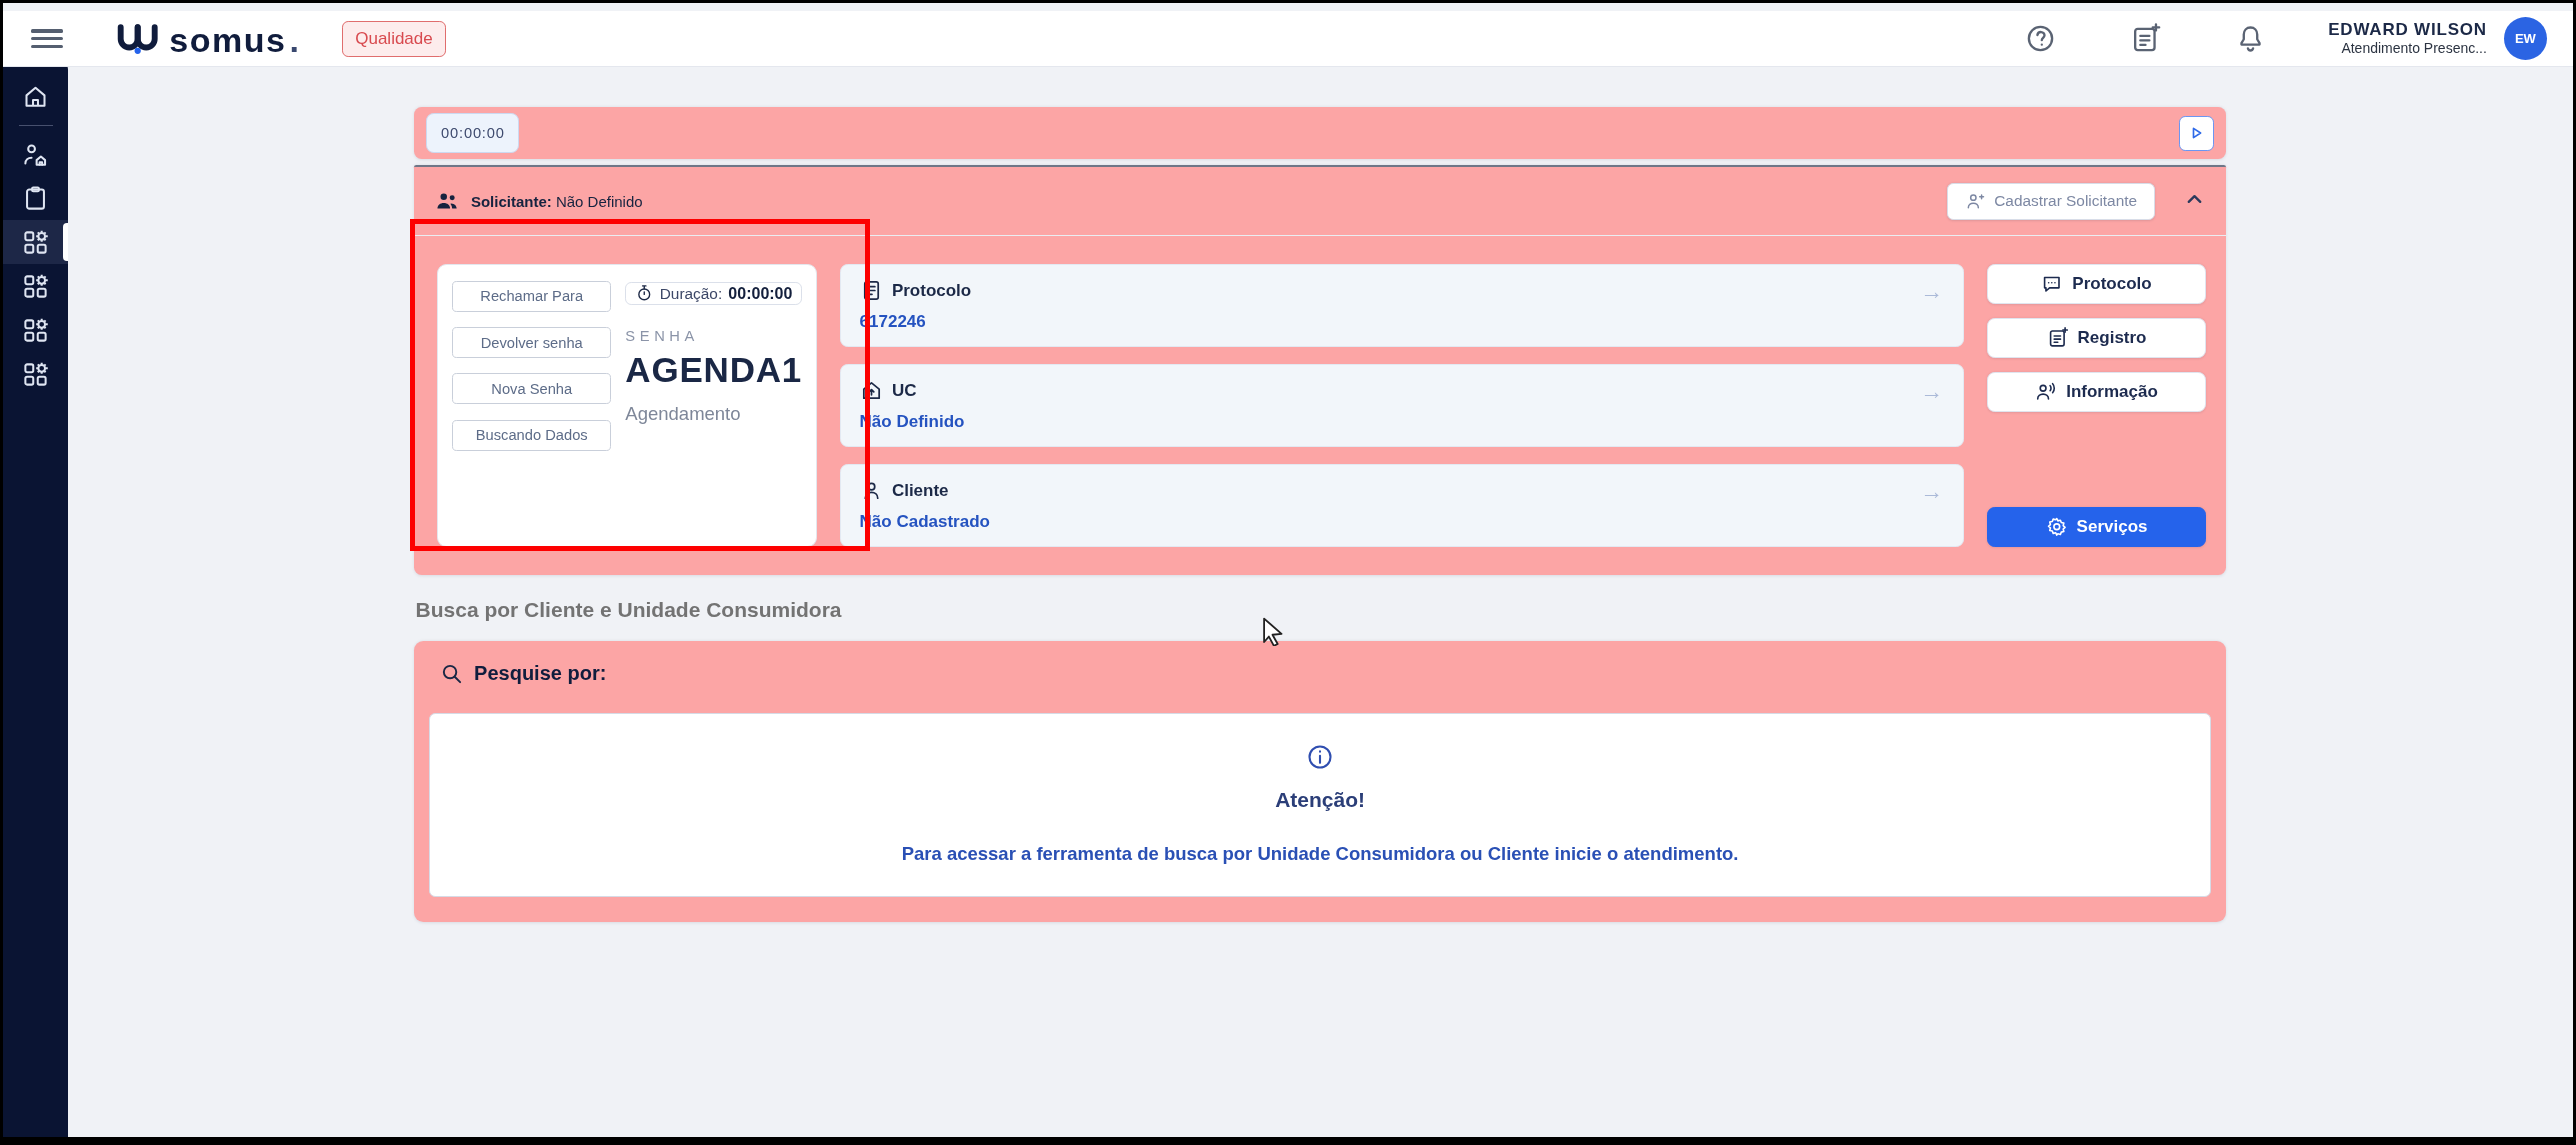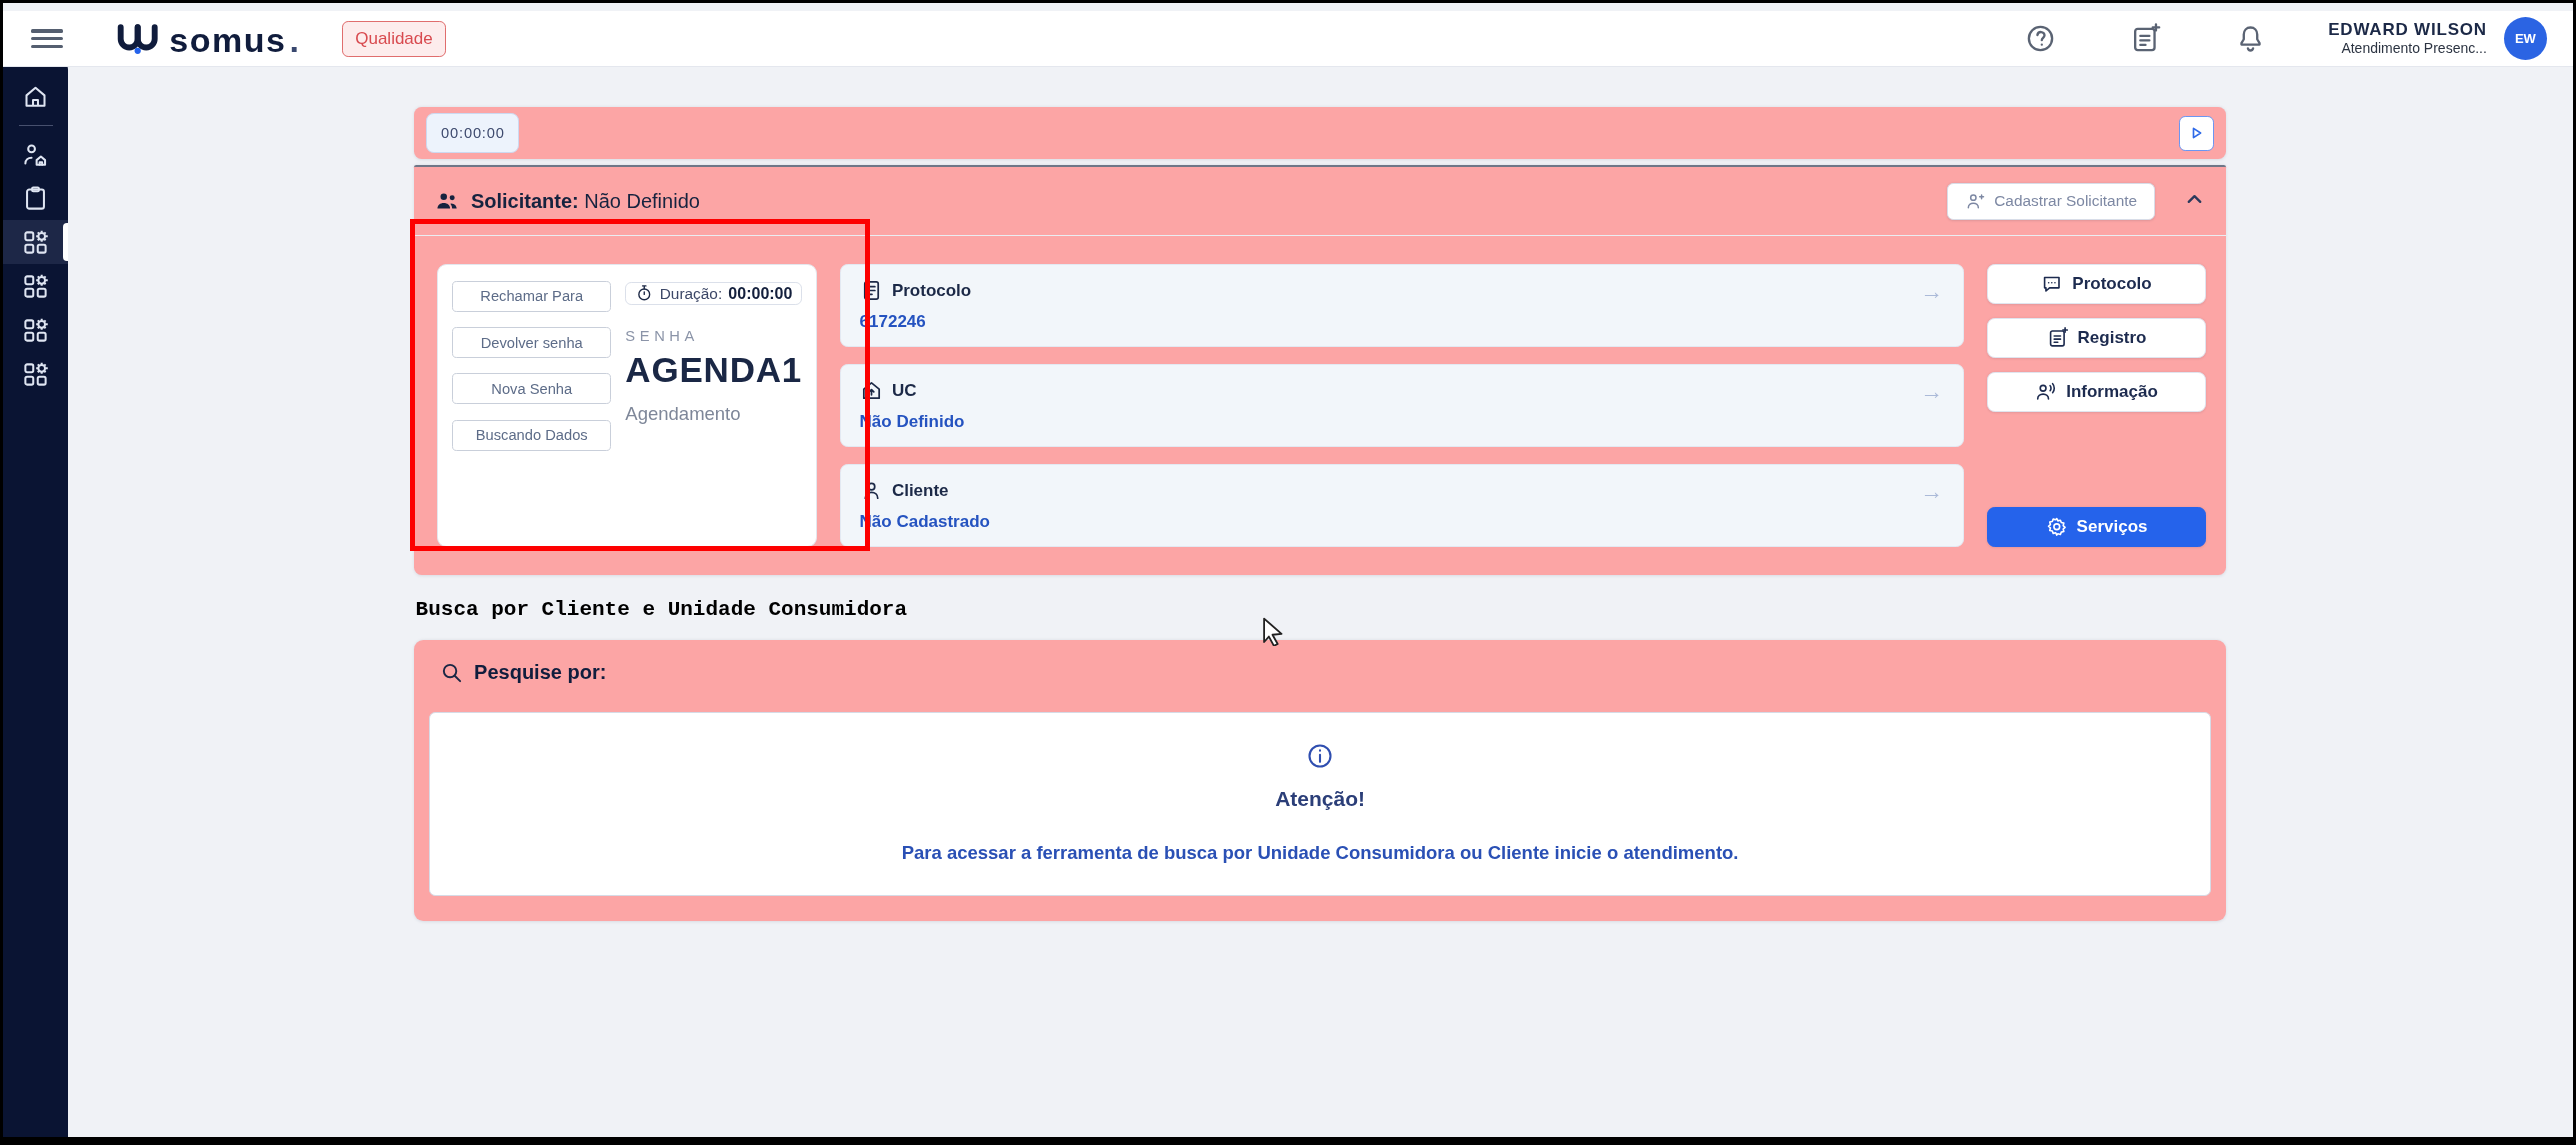--- a/index.html
+++ b/index.html
@@ -39,21 +39,21 @@
   .card { background:#fca5a5; border-radius:7.7px; box-shadow:0 0.8px 3.1px rgba(20,30,60,.10); }
   .timer-card { height:52px; display:flex; align-items:center; padding:0 12.3px; }
   .timer-chip { height:40px; min-width:93px; padding:0 10.8px; background:#edf3fc; border:1.5px solid #ccd9f1; border-radius:7.7px; display:flex; align-items:center; justify-content:center; font-size:14.7px; color:#3e4a6e; letter-spacing:0.8px; }
   .play-btn { width:35px; height:35px; border:1.5px solid #6b96f2; border-radius:6.2px; background:#fff; display:flex; align-items:center; justify-content:center; color:#2f6ae8; cursor:pointer; }
   .play-btn svg { width:20px; height:20px; }
 
   .panel-card { margin-top:6.2px; border-top:2.3px solid #6f7787; border-radius:2.3px 2.3px 7.7px 7.7px; }
   .sol-row { height:69px; display:flex; align-items:center; padding:0 20px; border-bottom:0.8px solid #eaedf2; }
   .sol-left { display:flex; align-items:center; gap:10.8px; color:#16233f; }
   .sol-left svg { width:26px; height:26px; }
-  .sol-text { font-size:20px; color:#16233f; }
+  .sol-text { font-size:15px; color:#16233f; }
   .sol-text b { font-weight:bold; }
   .sol-right { margin-left:auto; display:flex; align-items:center; }
   .btn-cadastrar { height:37px; padding:0 17px; background:#fff; border:0.8px solid #d8dde8; box-shadow:0 0.8px 2.3px rgba(20,30,60,.12); border-radius:6.2px; display:flex; align-items:center; gap:9.3px; font-size:15.4px; color:#7d88a3; cursor:pointer; }
   .btn-cadastrar svg { width:20px; height:20px; }
   .chevron-up { margin-left:28px; color:#2b3a5c; cursor:pointer; }
   .chevron-up svg { width:23px; height:23px; }
 
   .content-row { display:flex; gap:23px; padding:28px 20px 28px 23px; }
 
   
@@ -78,21 +78,21 @@
 
   
   .action-col { width:219px; display:flex; flex-direction:column; gap:14px; }
   .a-btn { height:40px; background:#fff; border:0.8px solid #e0e5ef; box-shadow:0 0.8px 2.3px rgba(20,30,60,.10); border-radius:7.7px; display:flex; align-items:center; justify-content:center; gap:9.3px; font-size:17px; font-weight:bold; color:#1d2b4f; cursor:pointer; }
   .a-btn svg { width:21.6px; height:21.6px; }
   .a-btn.primary { margin-top:auto; background:#2563eb; border-color:#2563eb; color:#ffffff; }
 
   .red-annotation { position:absolute; left:-4.6px; top:112px; width:460px; height:332px; border:5.4px solid #fd0000; z-index:8; pointer-events:none; }
 
   
-  .search-heading { margin:23px 0 0 1.5px; font-size:21px; font-weight:bold; color:#000000;font-family:Liberation Mono, monospace; }
+  .search-heading { margin:23px 0 0 1.5px; font-size:21px; font-weight:bold; color:#737373; }
   .search-card { margin-top:18.5px; border-radius:9.3px; padding:21.6px 15.4px 25px; min-height:264px; }
   .search-label-row { display:flex; align-items:center; gap:10.8px; margin-left:10.8px; color:#101d3d; }
   .search-label-row svg { width:23px; height:23px; color:#1a2745; }
   .search-label { font-size:20px; font-weight:bold; }
   .notice-box { margin-top:28px; border:0.8px solid #d6dbe6; border-radius:6.2px; min-height:168px; display:flex; flex-direction:column; align-items:center; padding:29px 15.4px 31px; background:#fff; }
   .notice-box svg { width:28px; height:28px; color:#2f4eb0; }
   .notice-title { margin-top:17px; font-size:21px; font-weight:bold; color:#2b3e78; }
   .notice-msg { margin-top:31px; font-size:18.5px; font-weight:bold; color:#2a50b5; }
 
   .cursor { position:absolute; left:1254px; top:612px; z-index:50; pointer-events:none; }

